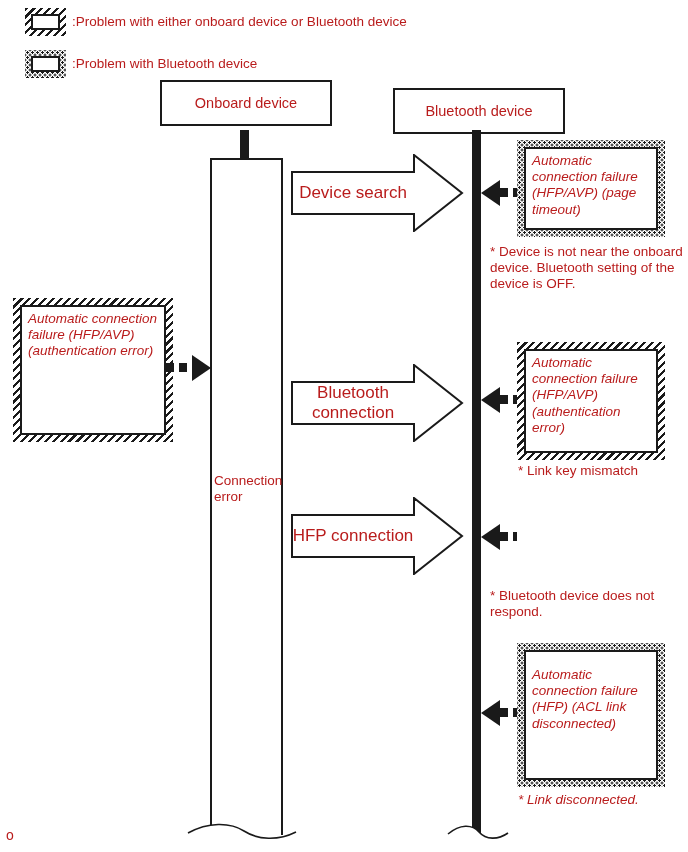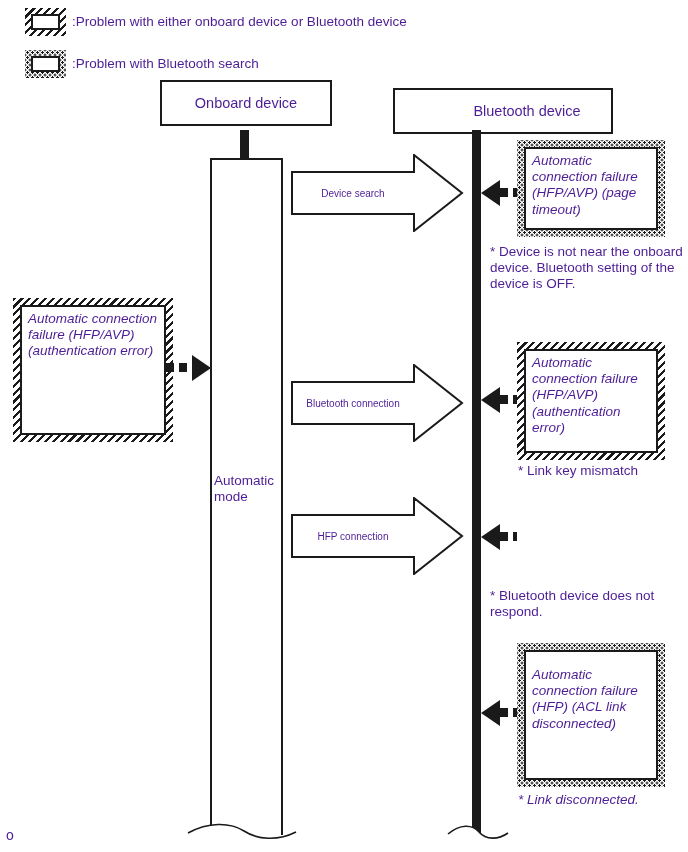--- a/index.html
+++ b/index.html
@@ -1,18 +1,18 @@
 <!DOCTYPE html>
 <html><head>
 <meta charset="utf-8">
 <style>
   html,body{margin:0;padding:0;background:#fff;}
   #canvas{
     position:relative;width:688px;height:852px;background:#fff;overflow:hidden;
-    font-family:"Liberation Sans","DejaVu Sans",sans-serif;color:#4c1d95;
+    font-family:"Liberation Sans","DejaVu Sans",sans-serif;color:#b91c1c;
   }
   .abs{position:absolute;}
   .pattern-hatched{
     background:repeating-linear-gradient(135deg,#1a1a1a 0,#1a1a1a 2.2px,#fff 2.2px,#fff 5.6px);
   }
   .pattern-dotted{
     background-color:#fff;
     background-image:radial-gradient(circle,#1a1a1a 1.1px,transparent 1.25px),
                      radial-gradient(circle,#1a1a1a 1.1px,transparent 1.25px);
     background-size:5px 5px;
@@ -34,21 +34,21 @@
     width:69px;height:675px;background:#fff;
     border:2px solid #1a1a1a;border-bottom:none;
   }
   .thick-bar{background:#1a1a1a;}
   .mode-label{font-size:13.5px;line-height:1.18;}
   .flow-arrow{width:173px;height:78px;}
   .flow-arrow svg{position:absolute;left:0;top:0;}
   .flow-arrow .arrow-label{
     position:absolute;left:1px;top:18px;width:122px;height:42px;
     display:flex;align-items:center;justify-content:center;
-    font-size:10px;text-align:center;
+    font-size:17px;text-align:center;
   }
   .dash-arrow{height:26px;}
   .dash-arrow .shaft{
     position:absolute;top:8px;height:9px;
     background:repeating-linear-gradient(90deg,#1a1a1a 0,#1a1a1a 8px,transparent 8px,transparent 13.5px);
   }
   .dash-arrow .head-left{
     position:absolute;left:0;top:0;width:0;height:0;
     border-top:13px solid transparent;border-bottom:13px solid transparent;
     border-right:19px solid #1a1a1a;
@@ -67,29 +67,29 @@
 <div id="canvas">
 
   <div class="abs legend-swatch pattern-hatched" style="left:25px;top:8px;">
     <div class="inner-box"></div>
   </div>
   <div class="abs legend-label" style="left:72px;top:14px;">:Problem with either onboard device or Bluetooth device</div>
 
   <div class="abs legend-swatch pattern-dotted" style="left:25px;top:50px;">
     <div class="inner-box"></div>
   </div>
-  <div class="abs legend-label" style="left:72px;top:56px;">:Problem with Bluetooth search</div>
+  <div class="abs legend-label" style="left:72px;top:56px;">:Problem with Bluetooth device</div>
 
   <div class="abs header-box" style="left:160px;top:80px;">Onboard device</div>
-  <div class="abs header-box" style="left:393px;top:88px;padding-left:48px;">Bluetooth device</div>
+  <div class="abs header-box" style="left:393px;top:88px;">Bluetooth device</div>
 
   <div class="abs thick-bar" style="left:240px;top:130px;width:9px;height:29px;"></div>
 
   <div class="abs lifeline-rect" style="left:210px;top:158px;"></div>
-  <div class="abs mode-label" style="left:214px;top:473px;width:68px;">Automatic mode</div>
+  <div class="abs mode-label" style="left:214px;top:473px;width:68px;">Connection error</div>
 
   <div class="abs thick-bar" style="left:472px;top:130px;width:9px;height:703px;"></div>
 
   <div class="abs flow-arrow" style="left:291px;top:154px;">
     <svg width="173" height="78" viewBox="0 0 173 78">
       <polygon points="1,18 123,18 123,1 171,39 123,77 123,60 1,60" fill="#fff" stroke="#1a1a1a" stroke-width="2"></polygon>
     </svg>
     <div class="arrow-label">Device search</div>
   </div>
 

